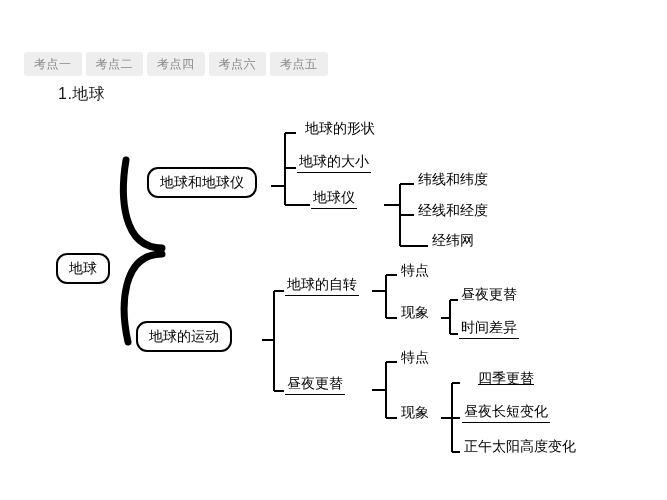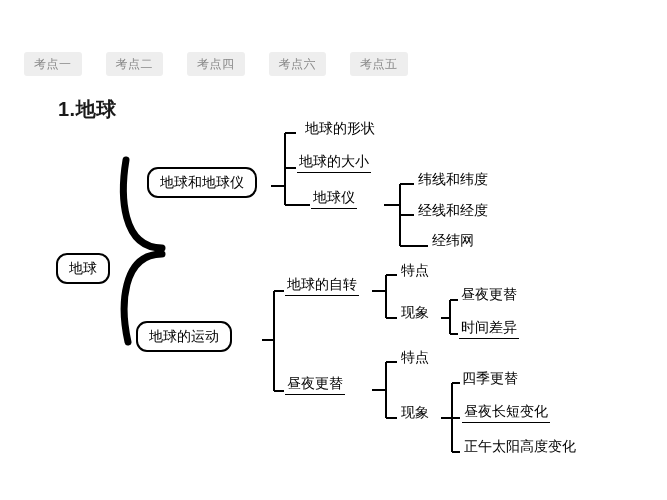--- a/index.html
+++ b/index.html
@@ -15,40 +15,40 @@
     position: relative;
     overflow: hidden;
   }
 
   
   .tabbar {
     position: absolute;
     top: 52px;
     left: 24px;
     display: flex;
-    gap: 24px;
+    gap: 4px;
   }
   .tab {
     background: #eeeeee;
     color: #888888;
     font-size: 12px;
     line-height: 1;
     padding: 6px 10px 6px 10px;
     border-radius: 3px;
     letter-spacing: 0.5px;
     white-space: nowrap;
   }
 
   
   .section-title {
     position: absolute;
-    top: 96px;
+    top: 84px;
     left: 58px;
-    font-size: 20px;
-    font-weight: bold;
+    font-size: 16px;
+    font-weight: normal;
     letter-spacing: 0.5px;
   }
 
   
   #map {
     position: absolute;
     top: 0;
     left: 0;
     width: 667px;
     height: 500px;
@@ -150,15 +150,15 @@
 
 <div class="node underlined" style="left:285px; top:275px;">地球的自转</div>
 <div class="node plain" style="left:399px; top:261px;">特点</div>
 <div class="node plain" style="left:399px; top:303px;">现象</div>
 <div class="node plain" style="left:459px; top:285px;">昼夜更替</div>
 <div class="node underlined" style="left:459px; top:318px;">时间差异</div>
 
 <div class="node underlined" style="left:285px; top:374px;">昼夜更替</div>
 <div class="node plain" style="left:399px; top:348px;">特点</div>
 <div class="node plain" style="left:399px; top:403px;">现象</div>
-<div class="node plain" style="left:460px; top:369px;">四季更替</div>
+<div class="node plain" style="left:476px; top:369px;text-decoration:underline;">四季更替</div>
 <div class="node underlined" style="left:462px; top:402px;">昼夜长短变化</div>
 <div class="node plain" style="left:462px; top:437px;">正午太阳高度变化</div>
 
 </body></html>

